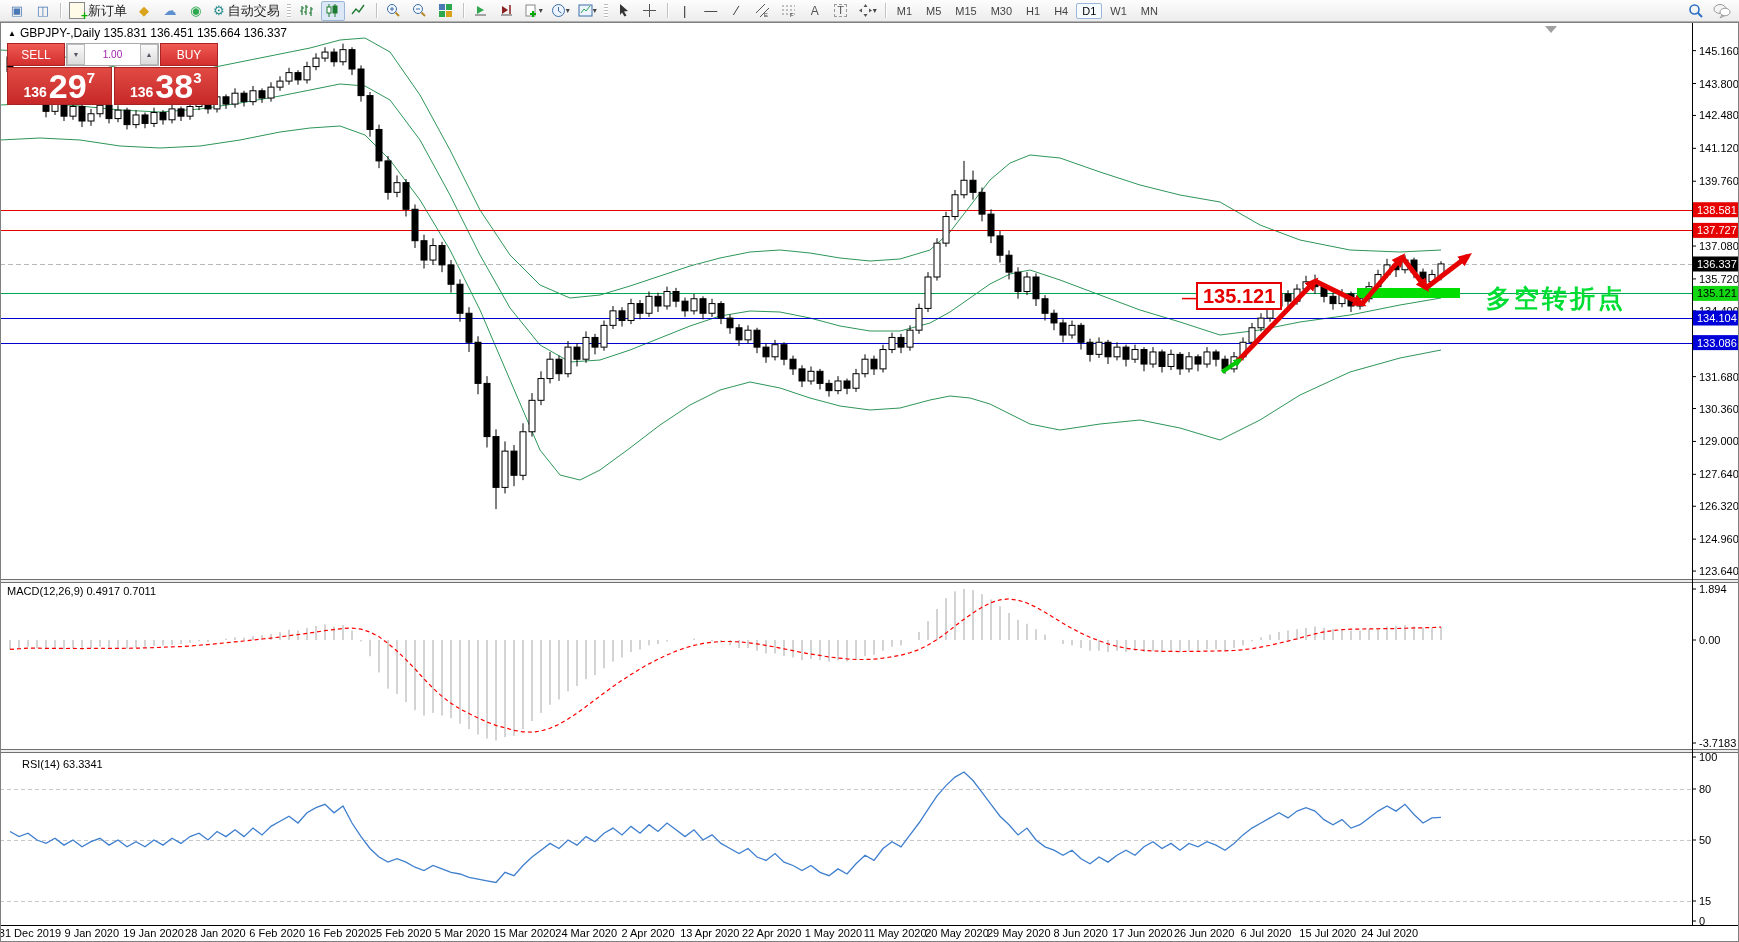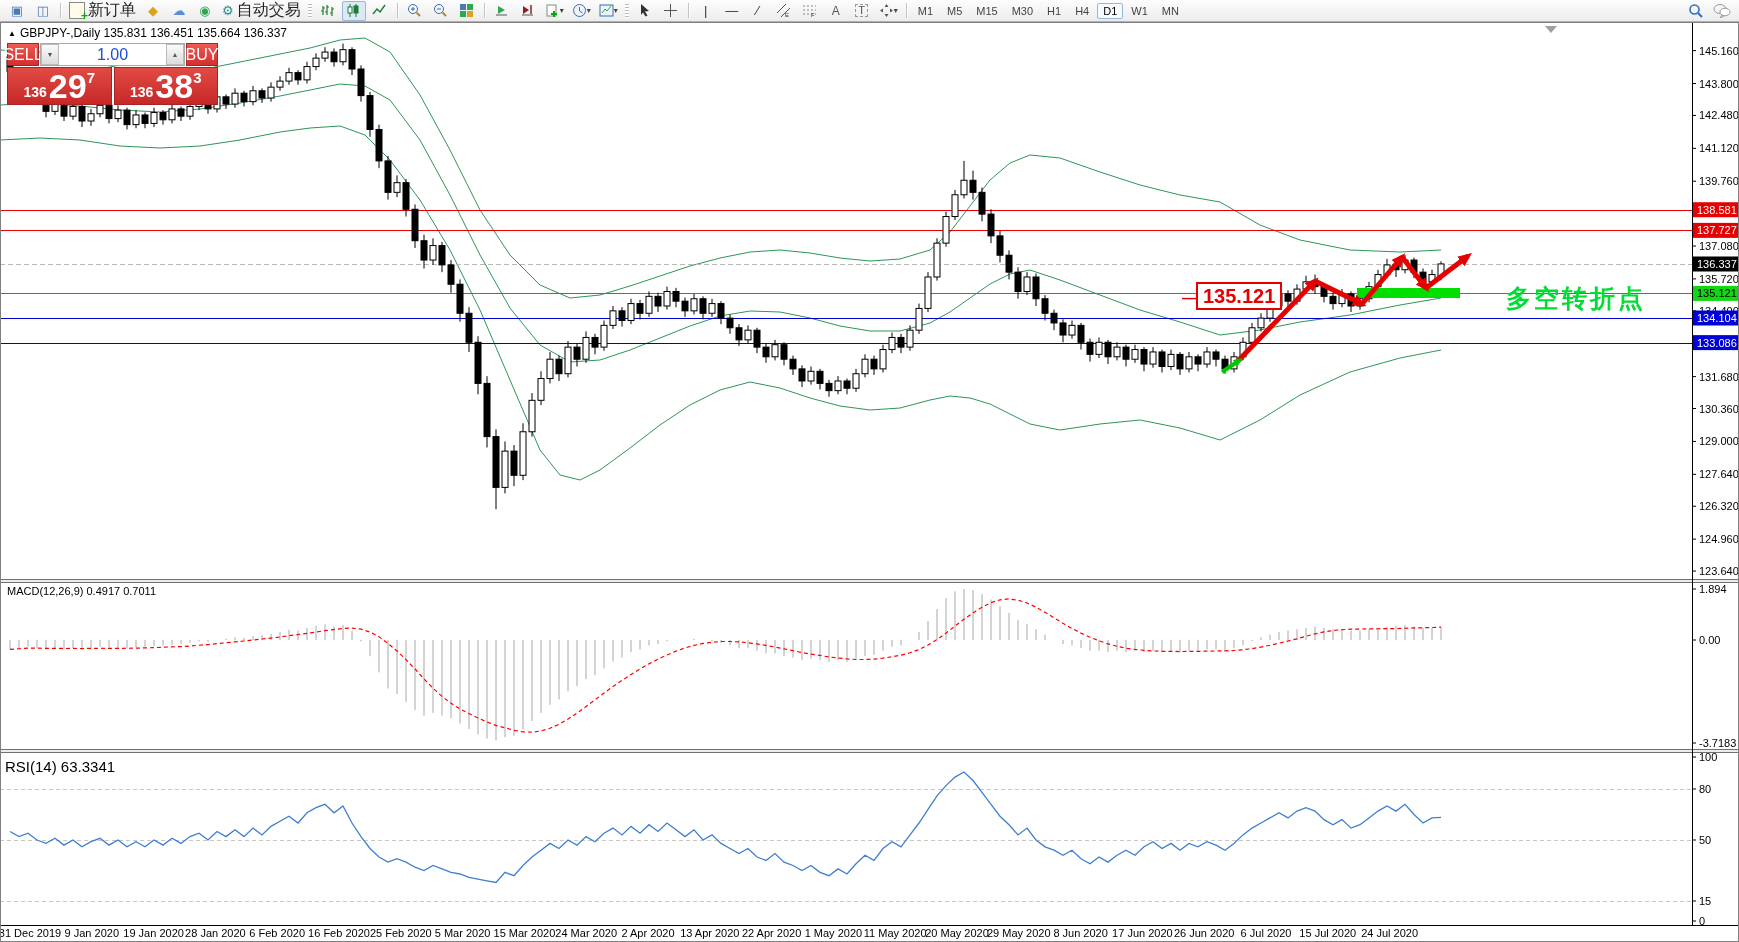--- a/index.html
+++ b/index.html
@@ -3,52 +3,52 @@
 <meta charset="utf-8">
 <style>
   html,body{margin:0;padding:0;background:#fff;}
   #app{position:relative;width:1739px;height:942px;overflow:hidden;font-family:"Liberation Sans",sans-serif;background:#fff;border:0;}
   
   #toolbar{position:absolute;left:0;top:0;width:1739px;height:22px;background:linear-gradient(#fdfdfd,#ececec);border-bottom:1px solid #b0b0b0;display:flex;align-items:center;padding:0 4px;box-sizing:border-box;font-size:12px;color:#333;z-index:10;}
   .tb-btn{display:inline-flex;align-items:center;justify-content:center;height:18px;min-width:18px;padding:0 2px;margin:0 1px;border:1px solid transparent;border-radius:2px;cursor:default;position:relative;}
   .tb-btn.pressed{background:#dce8f6;border-color:#9ab6d8;}
   .tb-sep{width:1px;height:15px;background:#c2c2c2;box-shadow:1px 0 0 #fff;margin:0 4px;}
   .tb-grip{width:4px;height:14px;margin:0 3px;background:repeating-linear-gradient(#bbb 0 1px,#fff 1px 3px);}
-  .tb-lbl{margin-left:3px;font-size:16px;color:#222;}
+  .tb-lbl{margin-left:3px;font-size:13px;color:#222;}
   .glyph{font-size:13px;line-height:1;}
   .tf-btn{display:inline-block;padding:1px 5px;margin:12px 1px;font-size:11px;color:#444;border:1px solid transparent;border-radius:2px;}
   .tf-btn.active{background:#f6fbff;border-color:#9ab6d8;color:#000;}
   #tb-right{margin-left:auto;display:flex;align-items:center;}
   .docplus{position:relative;width:14px;height:15px;border:1px solid #888;background:#fffbe8;display:inline-block;}
   .docplus::after{content:"+";position:absolute;right:-4px;bottom:-5px;color:#0a0;font-weight:bold;font-size:12px;}
   
   #chart-area{position:absolute;left:0;top:22px;width:1739px;height:920px;background:#fff;}
   #cv{position:absolute;left:0;top:0;}
   .overlay{position:absolute;z-index:5;}
   #chart-title{left:8px;top:4px;font-size:12px;color:#000;white-space:nowrap;}
   #chart-title .tri{font-size:8px;margin-right:4px;vertical-align:1px;}
   #macd-label{left:7px;top:563px;font-size:11px;color:#000;}
-  #rsi-label{left:5px;top:736px;font-size:15px;color:#000;}
+  #rsi-label{left:22px;top:736px;font-size:11px;color:#000;}
   
   #trade-panel{left:7px;top:21px;width:211px;z-index:6;}
   .tp-row1{display:flex;height:23px;}
-  .btn-sell,.btn-buy{width:32px;background:linear-gradient(#ef5a52,#d32f2f);color:#fff;border:1px solid #a82323;font-size:16px;display:flex;align-items:center;justify-content:center;box-sizing:border-box;}
+  .btn-sell,.btn-buy{width:58px;background:linear-gradient(#ef5a52,#d32f2f);color:#fff;border:1px solid #a82323;font-size:12px;display:flex;align-items:center;justify-content:center;box-sizing:border-box;}
   .vol-box{flex:1;display:flex;background:#fff;border:1px solid #a9a9a9;box-sizing:border-box;margin:0 1px;}
   .vol-btn{width:16px;background:linear-gradient(#fafafa,#dcdcdc);border:1px solid #bbb;color:#556;font-size:7px;display:flex;align-items:center;justify-content:center;}
-  .vol-val{flex:1;display:flex;align-items:center;justify-content:center;font-size:16px;color:#1d4ed8;}
+  .vol-val{flex:1;display:flex;align-items:center;justify-content:center;font-size:10px;color:#a21caf;}
   .tp-row2{display:flex;margin-top:1px;height:38px;}
   .price-block{flex:1;background:linear-gradient(#e14b44,#c62828);color:#fff;display:flex;align-items:flex-end;justify-content:center;padding-bottom:3px;box-sizing:border-box;border:1px solid #a82323;}
   .price-block + .price-block{margin-left:2px;}
   .pb-small{font-size:14px;font-weight:bold;line-height:1;margin-right:2px;margin-bottom:2px;text-align:center;}
   .pb-big{font-size:34px;font-weight:bold;line-height:0.85;}
   .pb-sup{font-size:15px;font-weight:bold;line-height:1;margin-bottom:16px;}
   
   #price-flag{left:1196px;top:260px;border:2px solid #e60000;color:#e60000;background:#fff;font-size:20px;font-weight:bold;padding:0 5px;line-height:24px;}
   #price-flag::before{content:"\2014";position:absolute;left:-16px;top:2px;font-size:14px;color:#e60000;}
-  #cn-note{left:1486px;top:260px;color:#00dd33;font-size:25px;font-weight:bold;letter-spacing:3px;white-space:nowrap;margin-left:20px;}
+  #cn-note{left:1486px;top:260px;color:#00dd33;font-size:25px;font-weight:bold;letter-spacing:3px;white-space:nowrap;}
 </style>
 </head>
 <body>
 
 <div id="app">
 
   <div id="toolbar">
     <span class="tb-btn">
         <span class="glyph" style="color:#4a7ab5">▣</span>
       </span>

